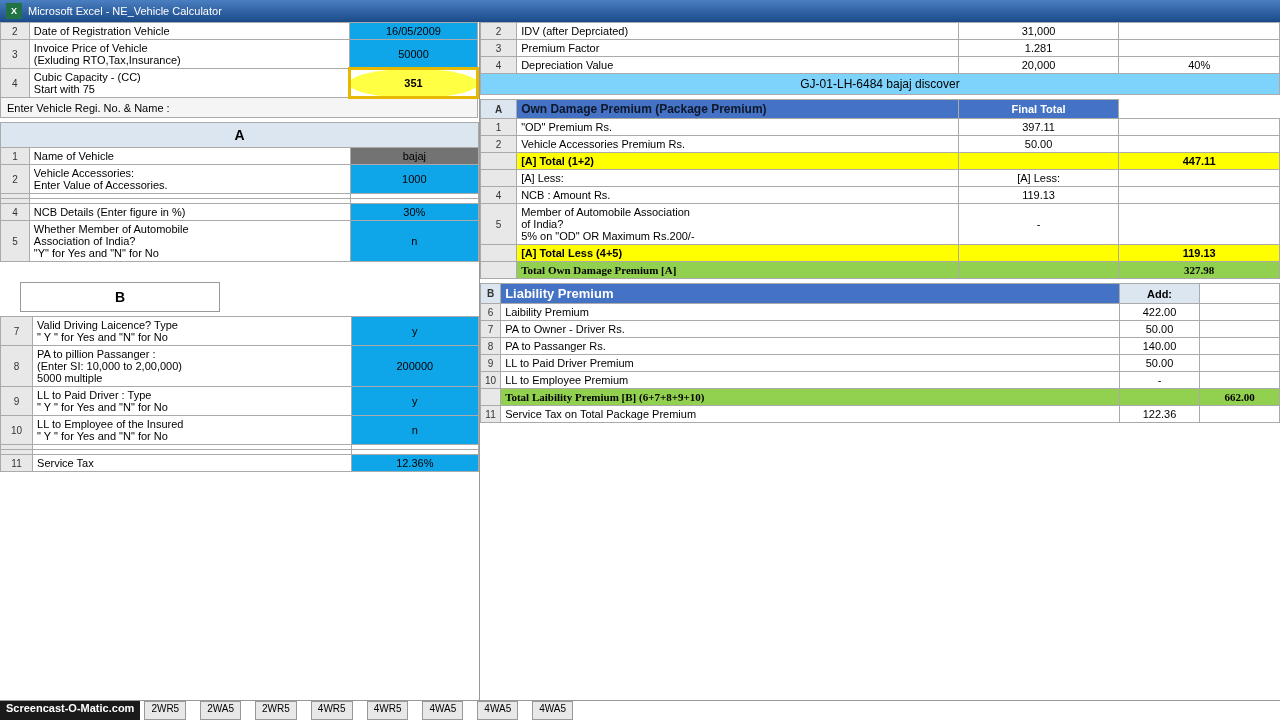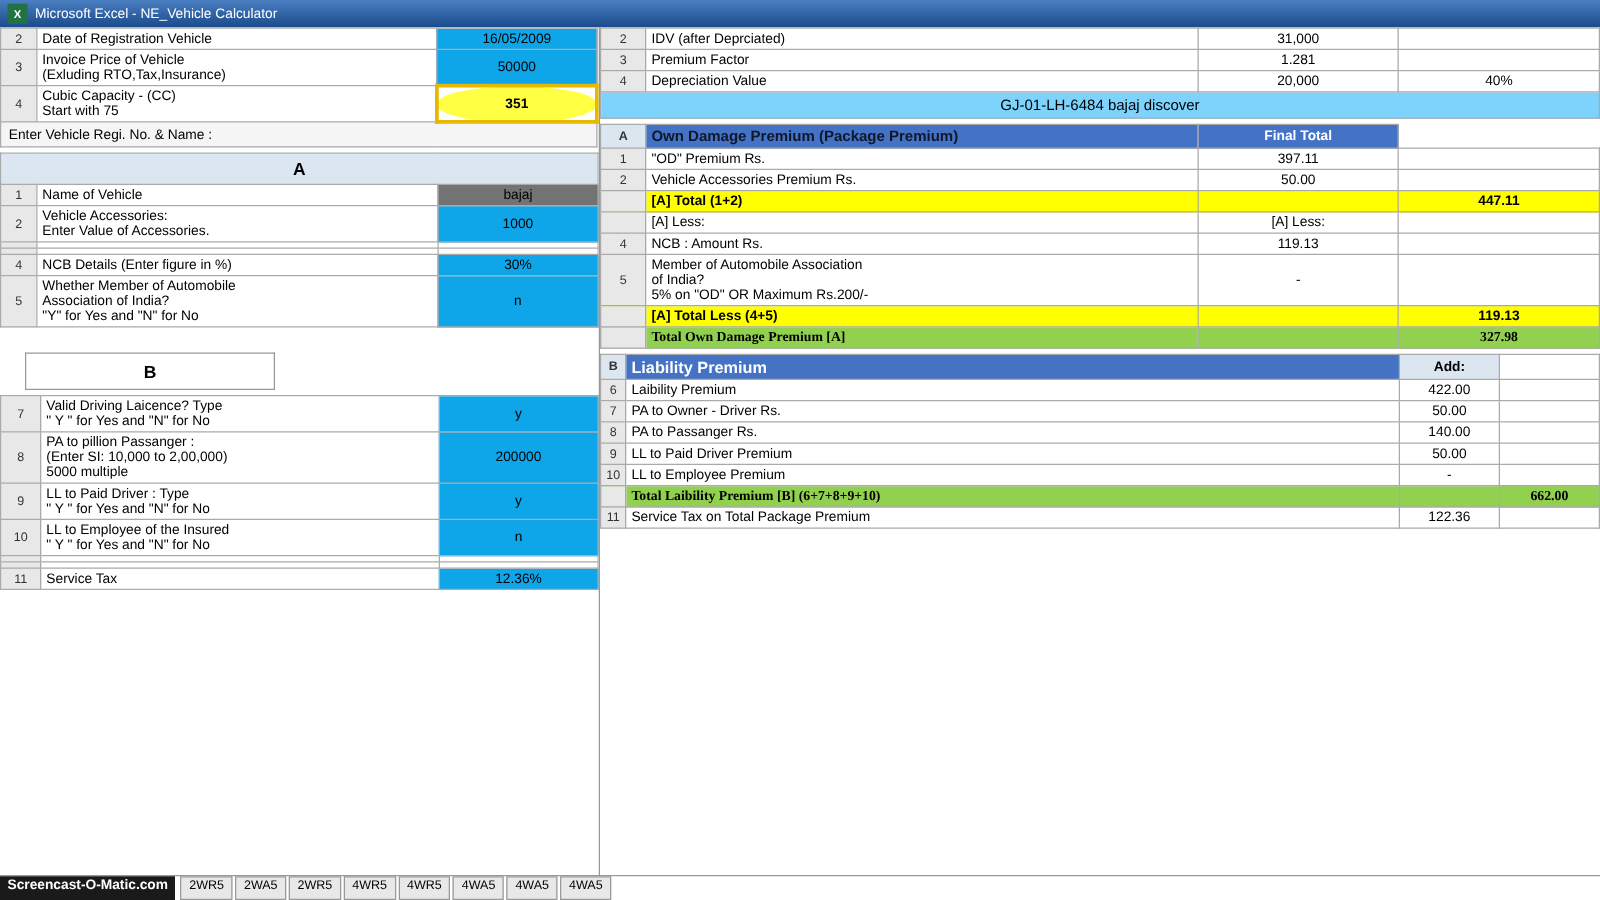--- a/index.html
+++ b/index.html
@@ -406,21 +406,21 @@
         <td class="value-cell">122.36</td>
         <td></td>
       </tr>
     </tbody>
       </table>
   </div>
 </div>
 
 <div style="display:flex; background:#ffffff; height:20px; border-top:1px solid #999;">
   <div class="watermark">Screencast-O-Matic.com</div>
-  <div style="display:flex; gap:2px; padding:0 4px;">
+  <div style="display:flex; gap:14px; padding:0 4px;">
     <div class="tab-item">2WR5</div>
     <div class="tab-item">2WA5</div>
     <div class="tab-item">2WR5</div>
     <div class="tab-item">4WR5</div>
     <div class="tab-item">4WR5</div>
     <div class="tab-item">4WA5</div>
     <div class="tab-item">4WA5</div>
     <div class="tab-item">4WA5</div>
   </div>
 </div>

